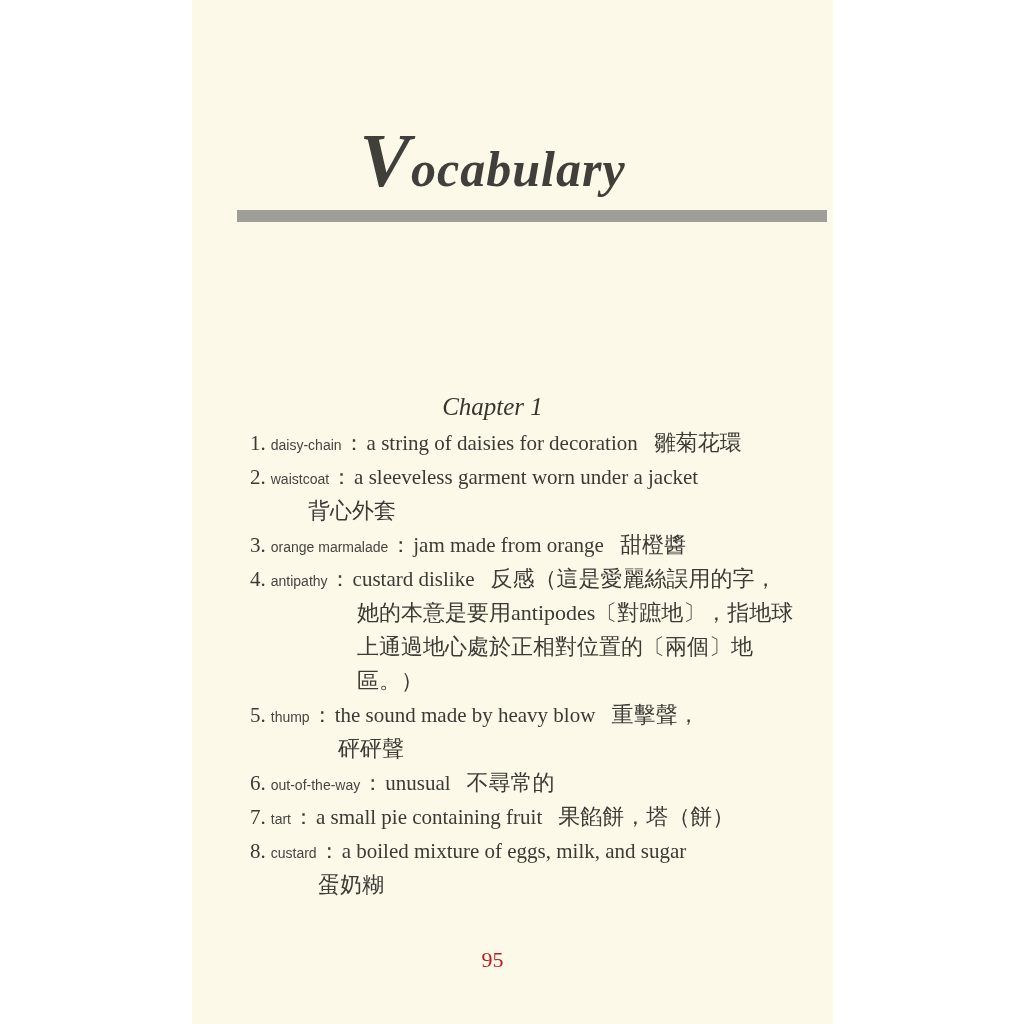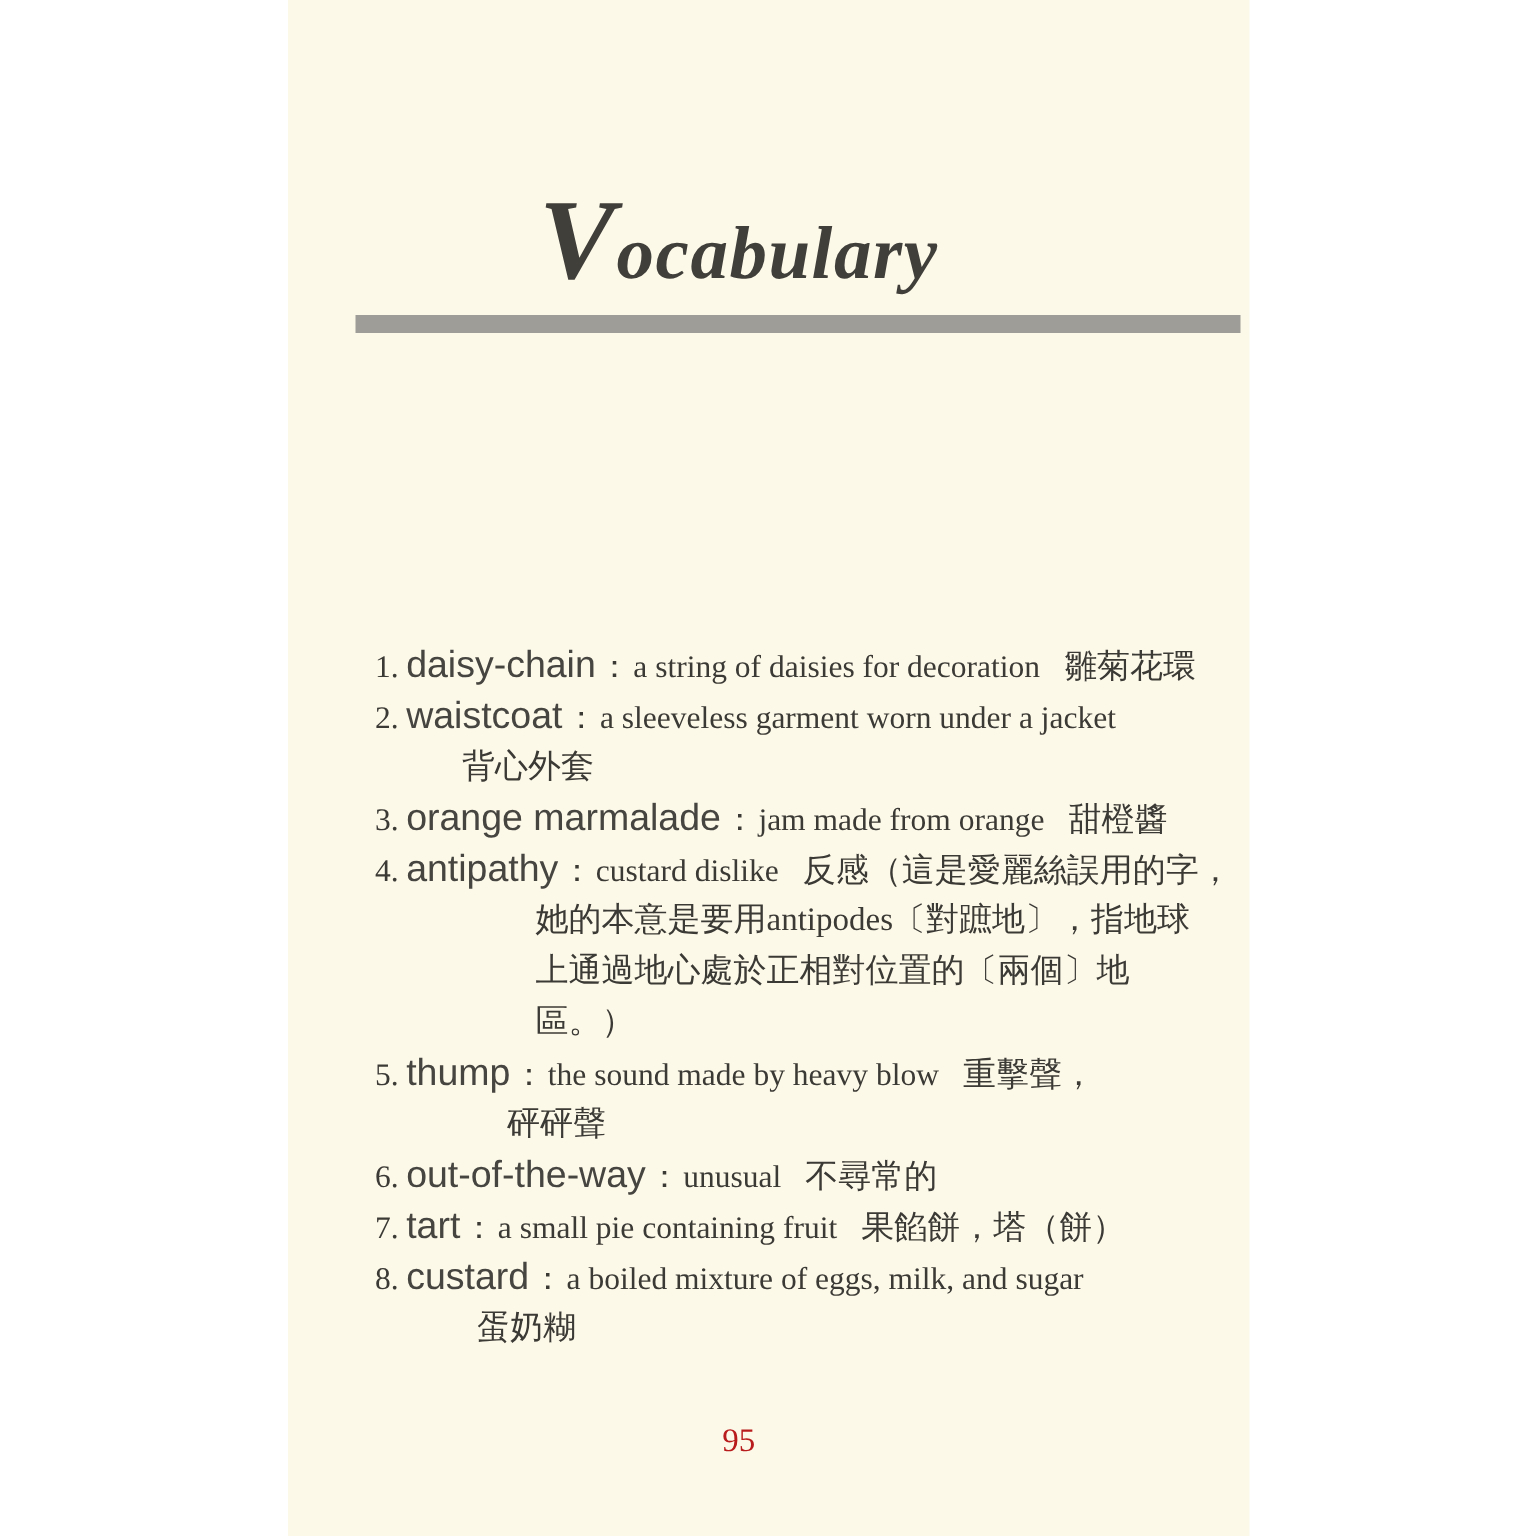--- a/index.html
+++ b/index.html
@@ -77,21 +77,21 @@
     white-space: nowrap;
     font-size: 21px;
   }
   .num {
     font-family: "Liberation Serif", "DejaVu Serif", serif;
     font-size: 21px;
     margin-right: 5px;
   }
   .word {
     font-family: "Liberation Sans", "DejaVu Sans", sans-serif;
-    font-size: 25px;
+    font-size: 14px;
     color: #474540;
   }
   .colon {
     font-size: 21px;
     margin: 0 2px;
   }
   .def {
     font-size: 21px;
   }
   .zh {
@@ -120,20 +120,21 @@
 
 <div class="canvas">
   <div class="page">
 
     <div class="title centered">
       <span class="t-initial">V</span><span class="t-rest">ocabulary</span>
     </div>
 
     <div class="rule"></div>
 
+    <div class="chapter centered">Chapter 1</div>
 
     <div class="vlist">
 
       <div class="line">
         <span class="num">1.</span><span class="word">daisy-chain</span><span class="colon">：</span><span class="def">a string of daisies for decoration</span><span class="zh">雛菊花環</span>
       </div>
 
       <div class="line">
         <span class="num">2.</span><span class="word">waistcoat</span><span class="colon">：</span><span class="def">a sleeveless garment worn under a jacket</span>
       </div>

